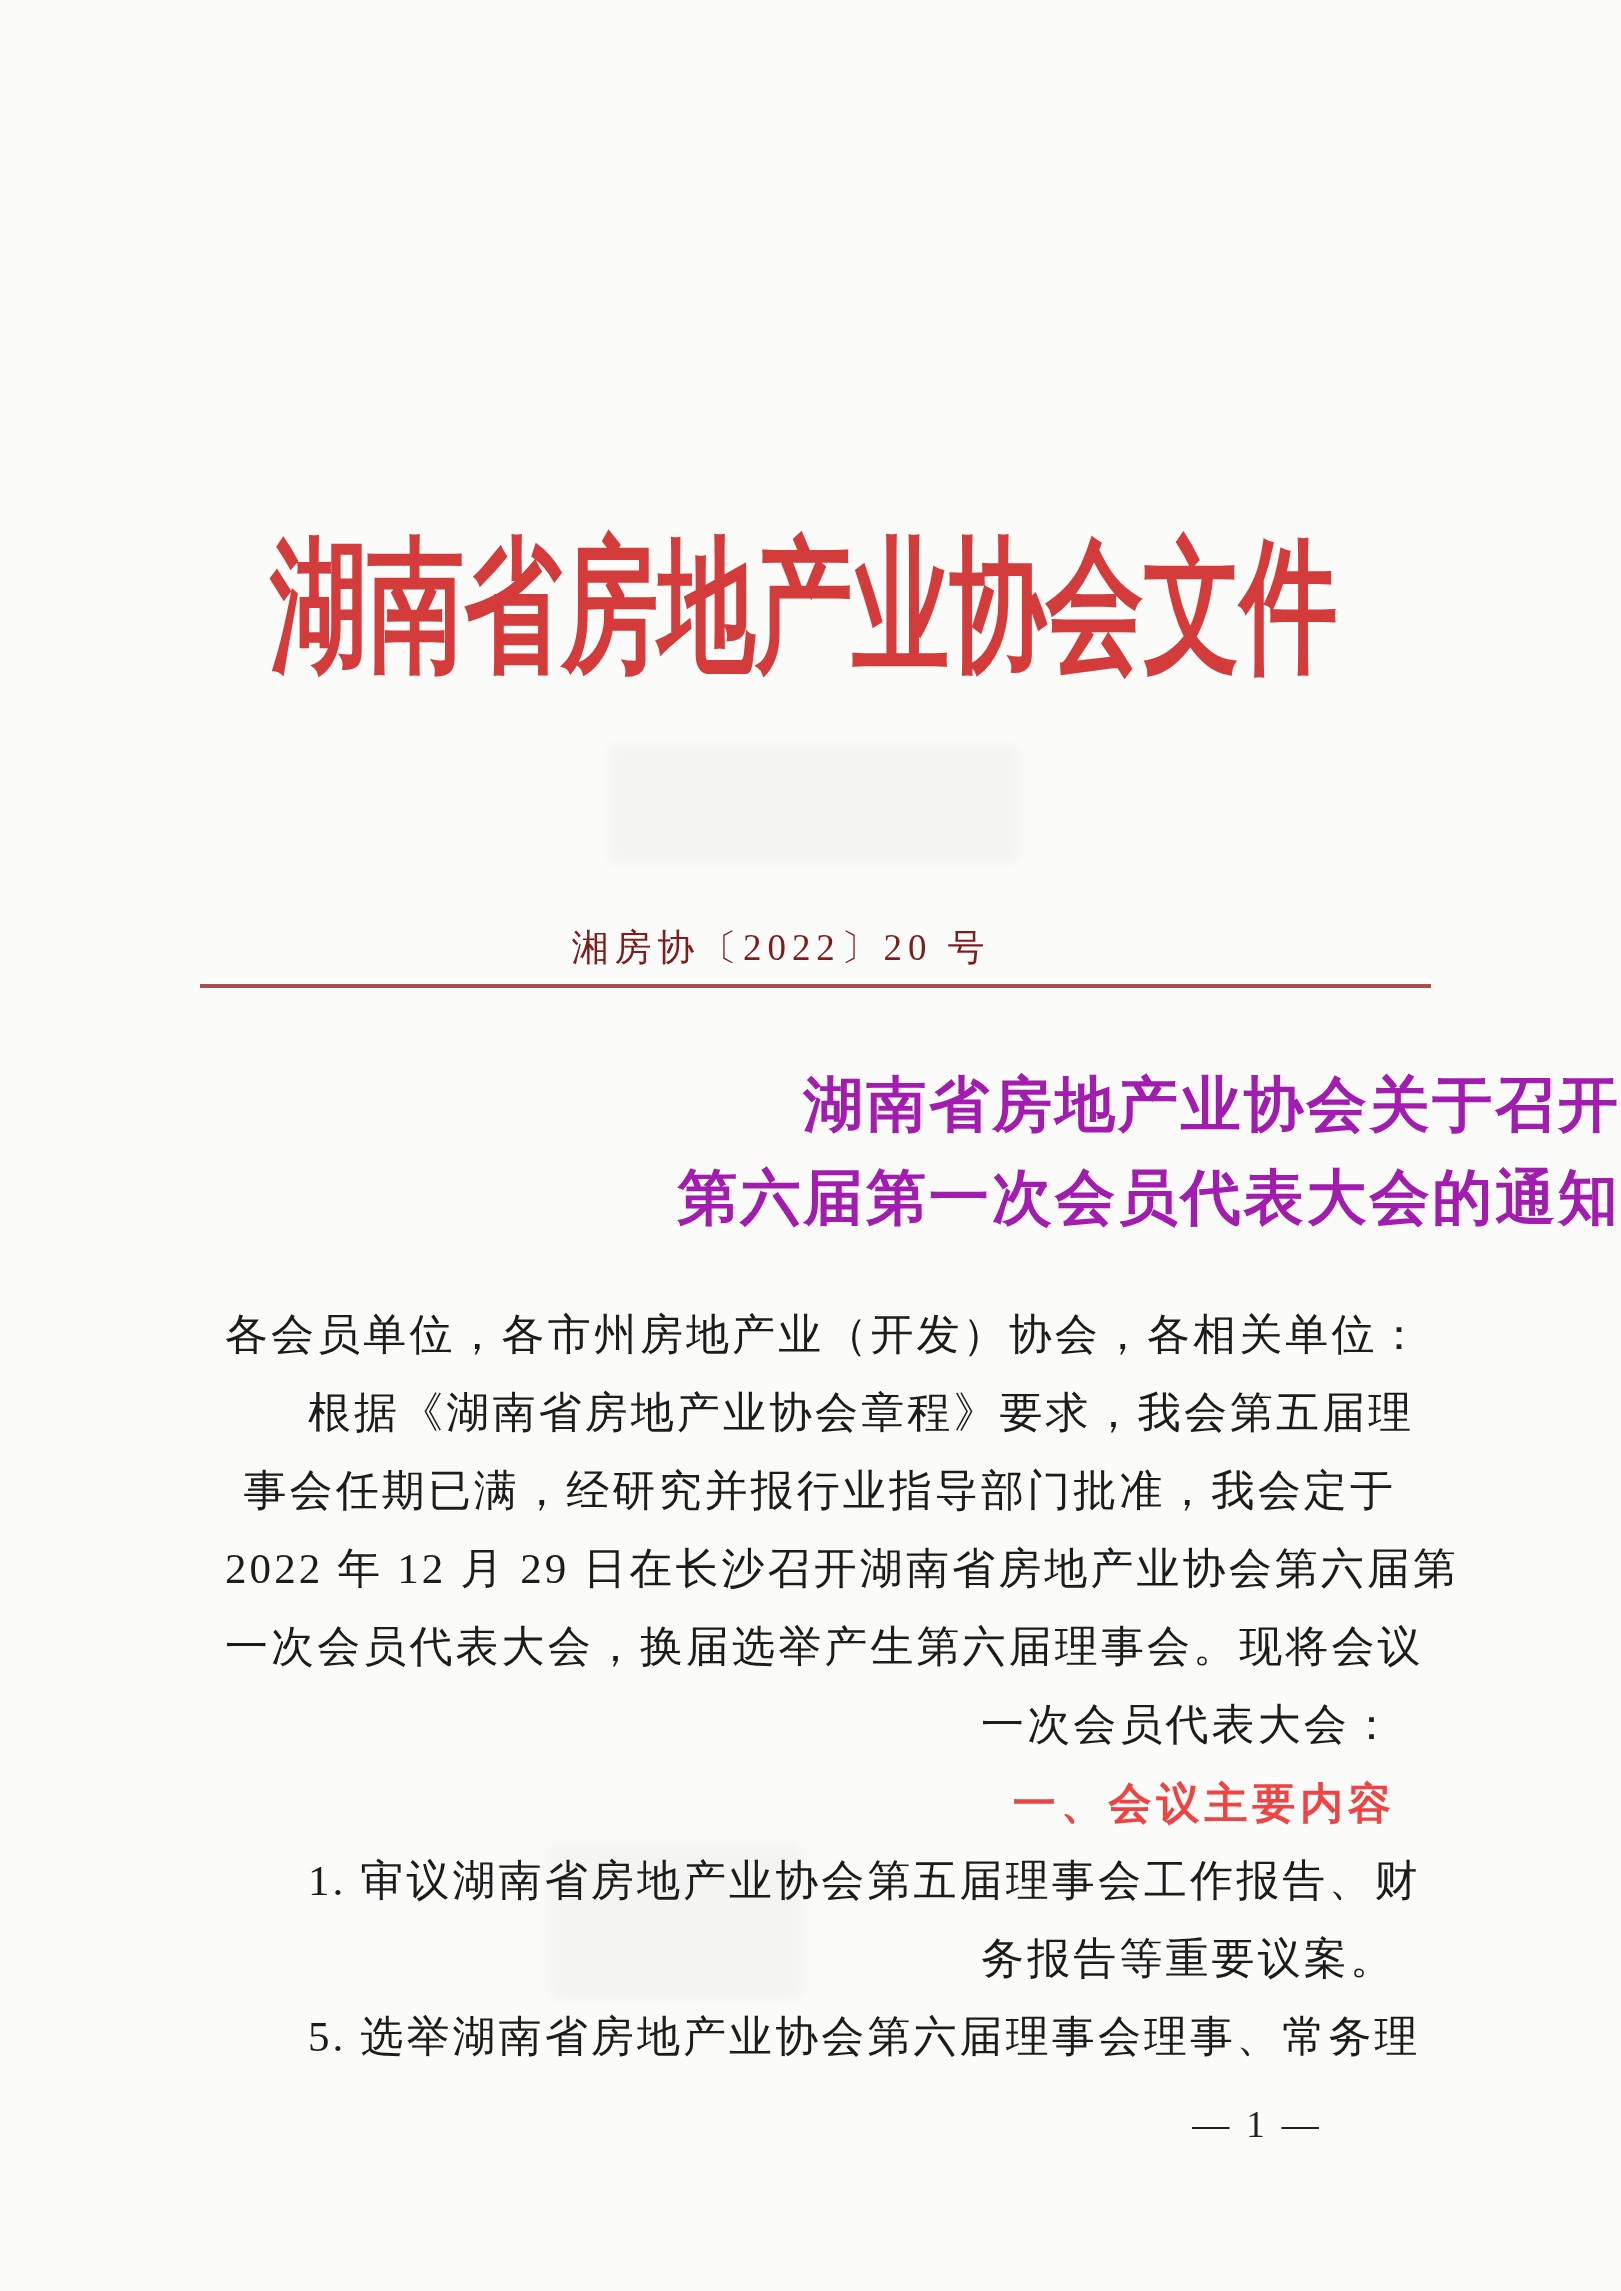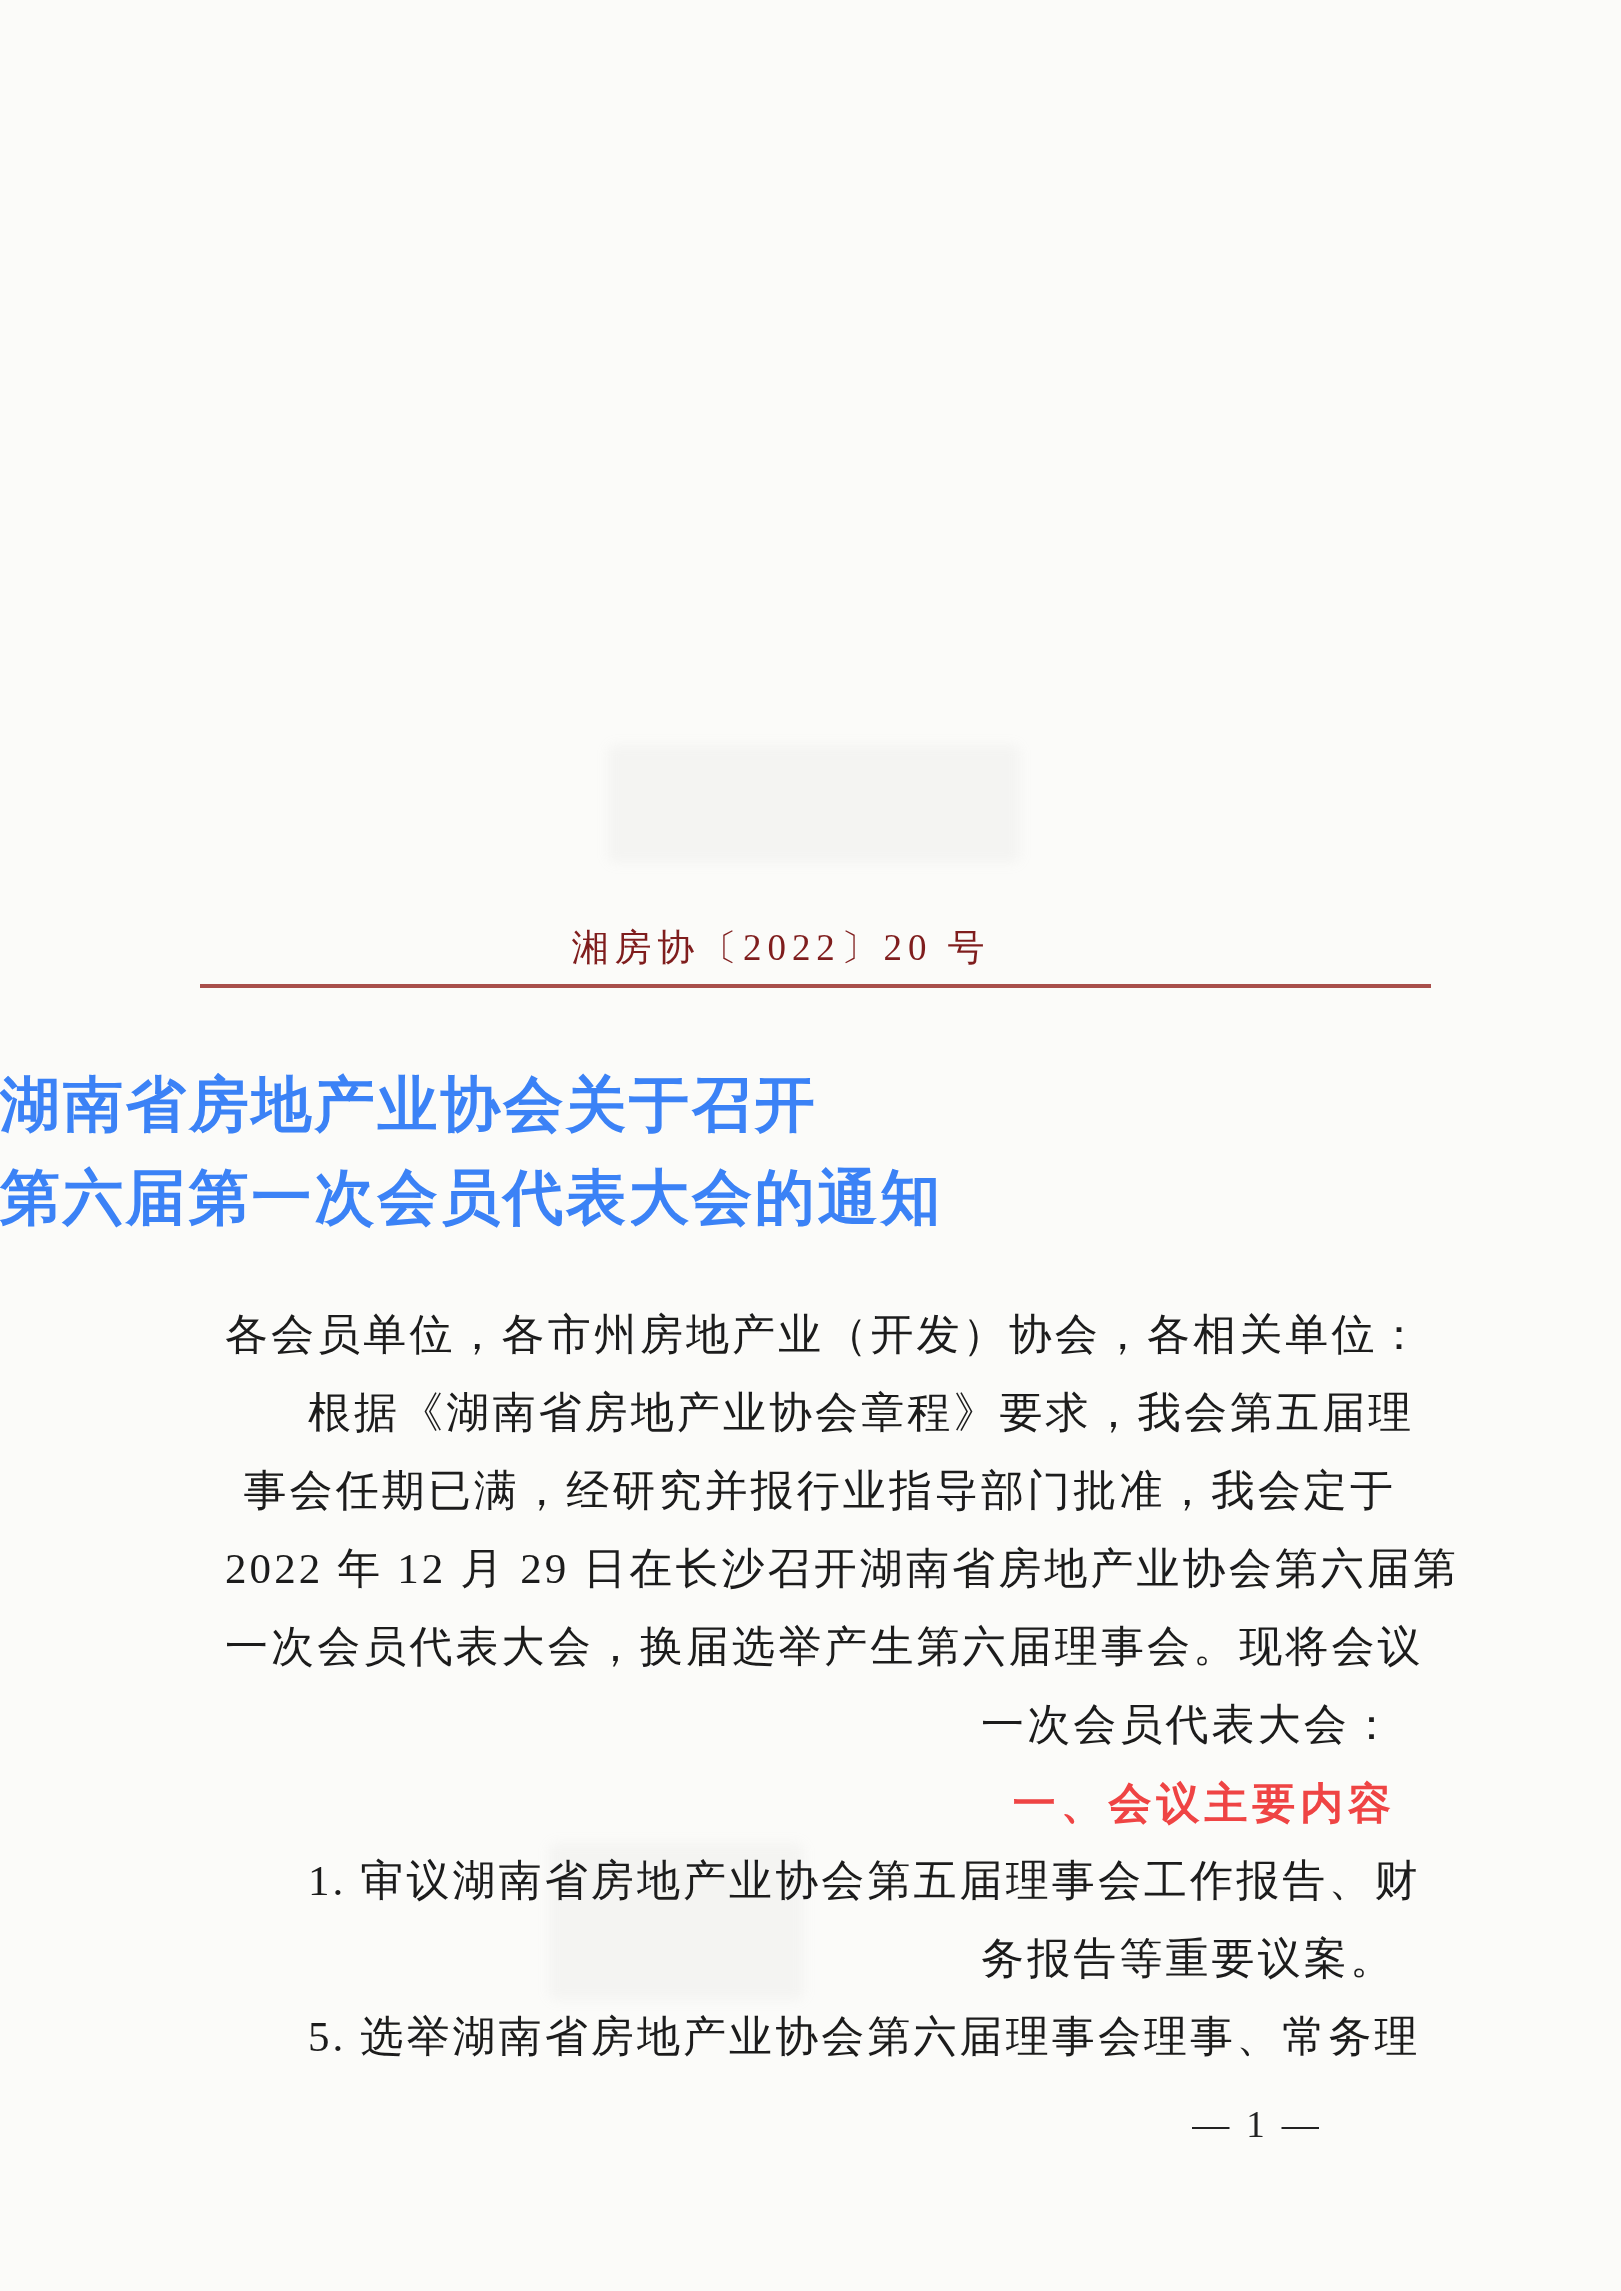--- a/index.html
+++ b/index.html
@@ -61,26 +61,26 @@
     height: 3.9px;
     background: #a94f4b;
   }
 
   
   .doc-title {
     position: absolute;
     top: 1059px;
     left: 0;
     right: 0;
-    text-align: left;
+    text-align: right;
     font-size: 60px;
     font-weight: 700;
     line-height: 93px;
     letter-spacing: 2.9px;
-    color: #3b82f6;
+    color: #a21caf;
   }
 
   
   .body-block {
     position: absolute;
     top: 1296px;
     left: 225px;
     width: 1171px;
   }
   .body-line {
@@ -123,20 +123,23 @@
   }
 </style>
 </head>
 <body>
 
 <div class="page">
 
   <div class="smudge" style="top:745px;left:608px;width:412px;height:118px;"></div>
   <div class="smudge" style="top:1843px;left:549px;width:255px;height:157px;"></div>
 
+  <div class="banner">
+    <span class="stretch">湖南省房地产业协会文件</span>
+  </div>
 
   <div class="doc-number">湘房协〔2022〕20 号</div>
 
   <div class="red-rule"></div>
 
   <div class="doc-title">
     <div>湖南省房地产业协会关于召开</div>
     <div>第六届第一次会员代表大会的通知</div>
   </div>
 

